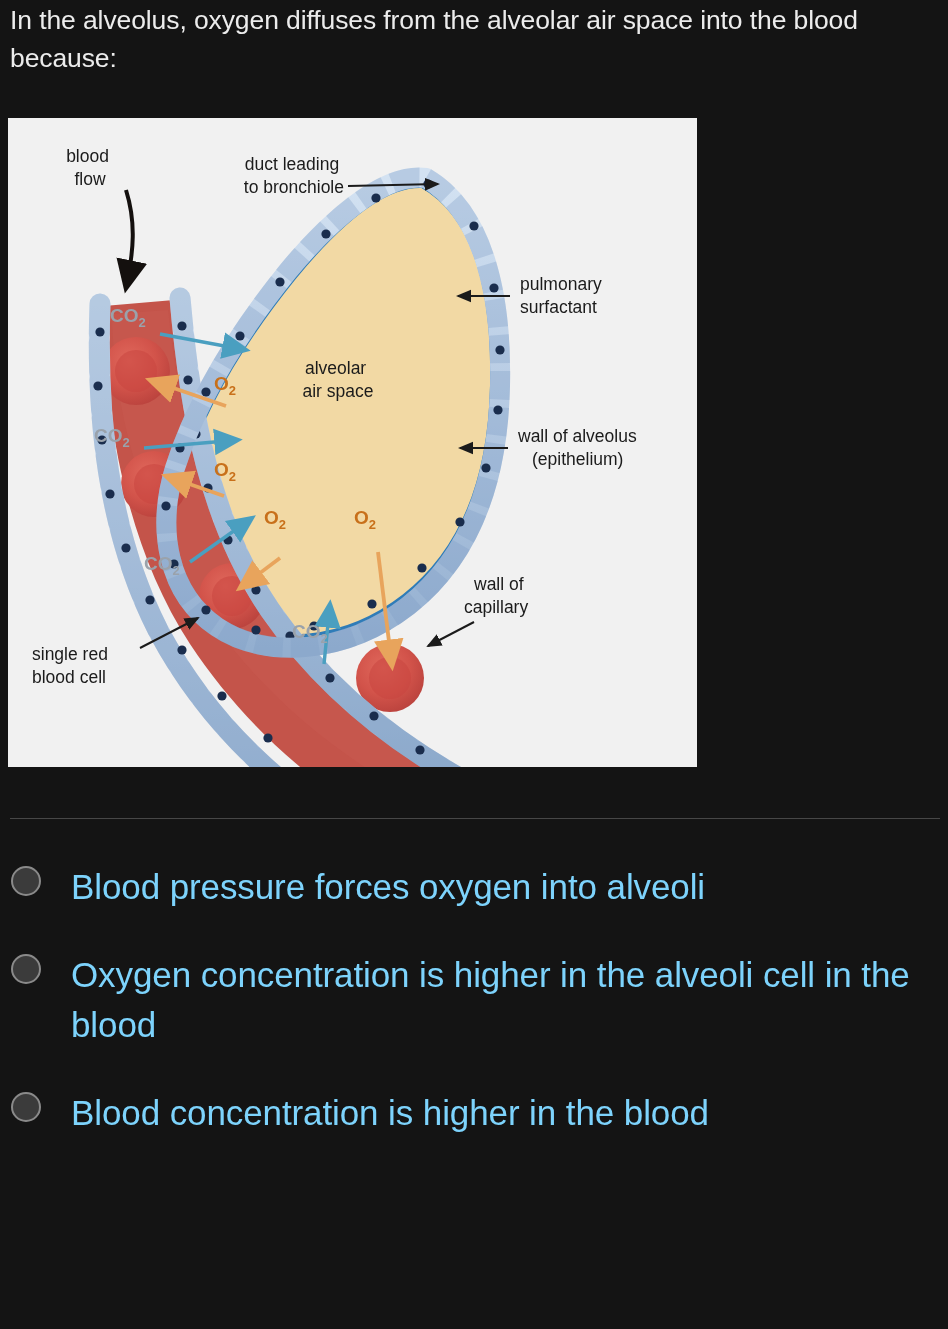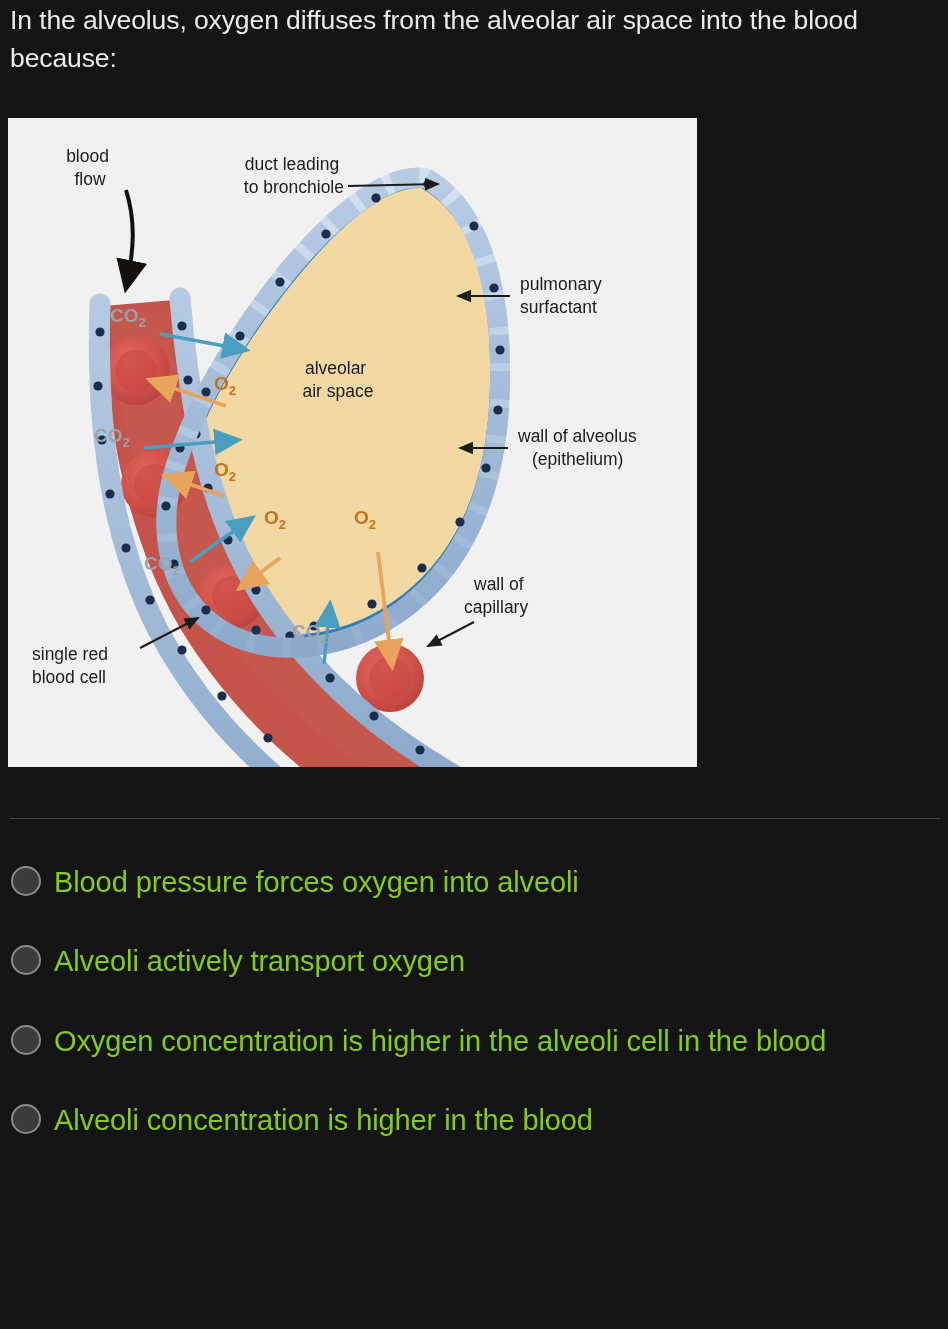--- a/index.html
+++ b/index.html
@@ -86,24 +86,24 @@
     flex: 0 0 auto;
     width: 30px;
     height: 30px;
     border-radius: 50%;
     background: #3b3b3b;
     border: 2px solid #8a8a8a;
     box-sizing: border-box;
     margin-top: 4px;
   }
   .option-label {
-    margin-left: 13px;
-    font-size: 29px;
+    margin-left: 30px;
+    font-size: 35px;
     line-height: 1.43;
-    color: #84cc16;
+    color: #7dd3fc;
     max-width: 862px;
     letter-spacing: -0.1px;
   }
 </style>
 </head>
 <body>
 
 <div id="question-stem">In the alveolus, oxygen diffuses from the alveolar air space into the blood because:</div>
 
 <div id="diagram-panel">
@@ -336,28 +336,24 @@
 
 <div id="answer-divider"></div>
 
 <div id="options-list">
 
   <div class="option-row">
     <span class="radio-button"></span>
     <span class="option-label">Blood pressure forces oxygen into alveoli</span>
   </div>
 
-  <div class="option-row">
-    <span class="radio-button"></span>
-    <span class="option-label">Alveoli actively transport oxygen</span>
-  </div>
 
   <div class="option-row">
     <span class="radio-button"></span>
     <span class="option-label">Oxygen concentration is higher in the alveoli cell in the blood</span>
   </div>
 
   <div class="option-row">
     <span class="radio-button"></span>
-    <span class="option-label">Alveoli concentration is higher in the blood</span>
+    <span class="option-label">Blood concentration is higher in the blood</span>
   </div>
 
 </div>
 
 </body></html>

